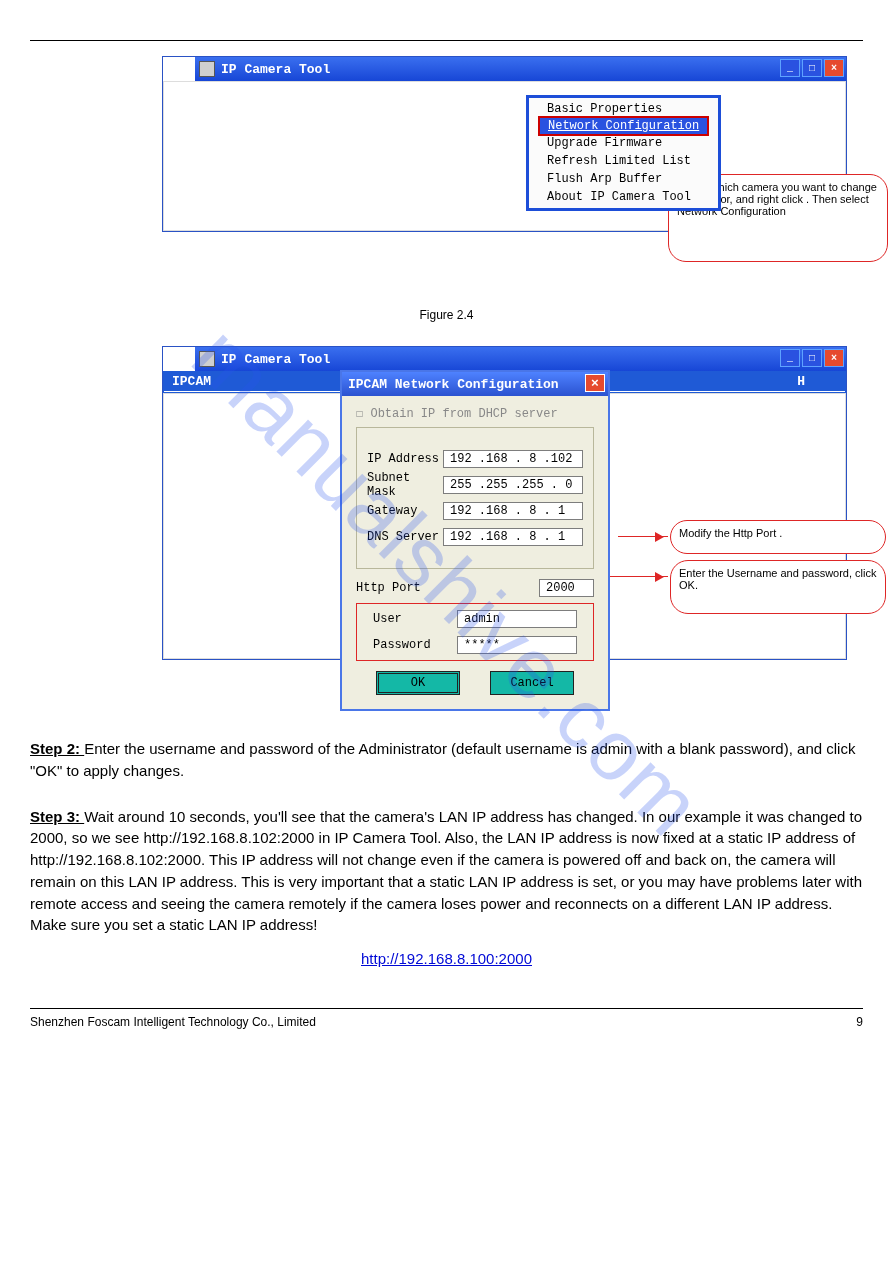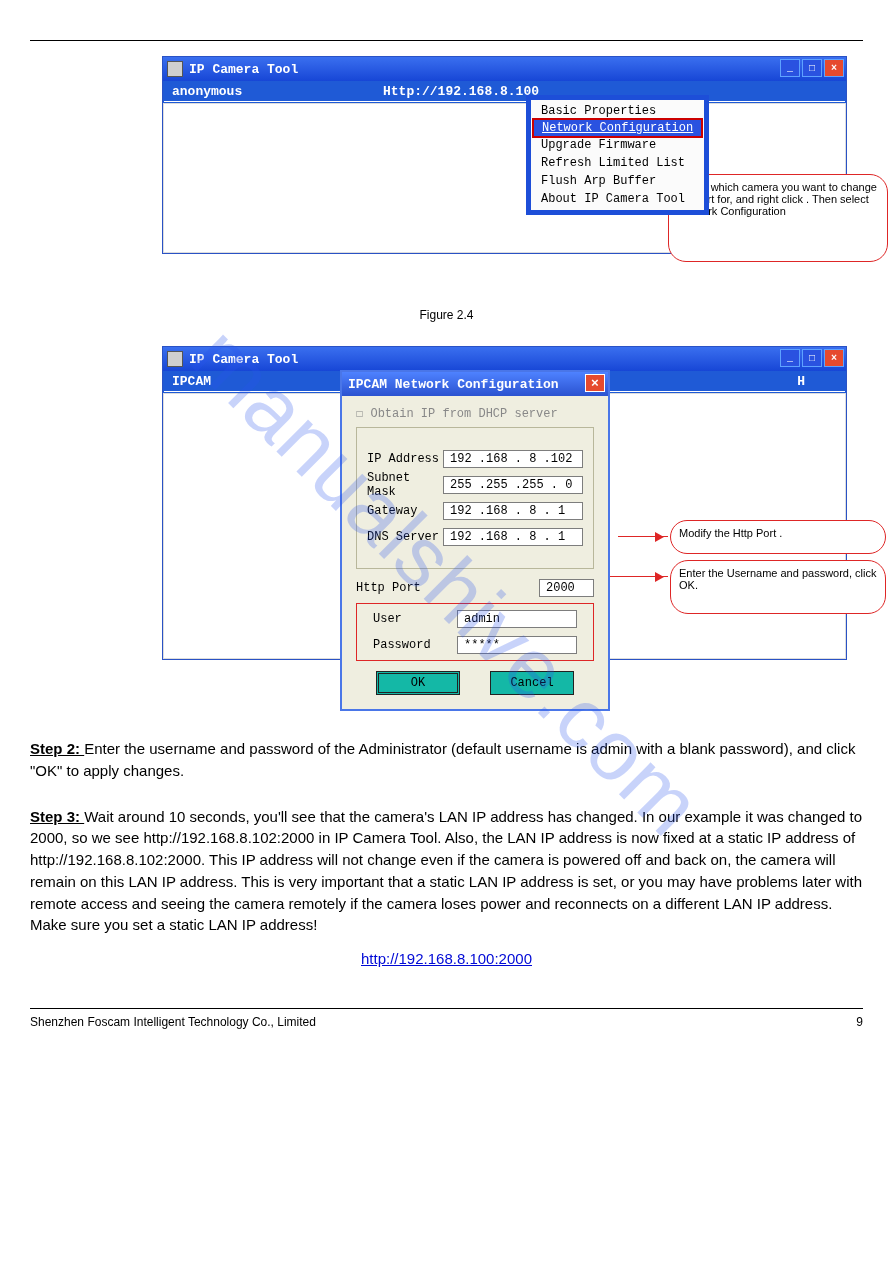--- a/index.html
+++ b/index.html
@@ -33,20 +33,21 @@
   }
   .titlebar {
     background: linear-gradient(#3a6fef,#1746d6);
     height: 24px;
     display: flex;
     align-items: center;
     color: #fff;
     font-weight: bold;
     padding: 0 4px;
     position: relative;
+    margin-left: 32px;
   }
   .titlebar .ico {
     width: 16px; height: 16px;
     background:#cfcfcf; border:1px solid #555;
     margin-right:6px;
   }
   .titlebar .wctrls { position:absolute; right:2px; top:2px; display:flex; gap:2px;}
   .wbtn { width:20px; height:18px; background:#2a52e0; border:1px solid #5ea2ff; display:flex; align-items:center; justify-content:center; color:#fff; font-size:10px; font-weight:bold;}
   .wbtn.close { background:#e64a2e; }
   .innerblue {
@@ -61,25 +62,25 @@
     display:flex;
     border-bottom:1px solid #fff;
   }
   .bluebar .cell-left { background:#1f5ad6; color:#fff; padding:2px 8px; width:215px; }
   .bluebar .cell-mid { flex:1 1 auto; background:#1f5ad6; color:#fff; padding:2px 4px; }
   .whitearea { background:#fff; height:150px; border:1px solid #ddd;}
   
   .ctxmenu {
     position:absolute;
     background:#fbfbfb;
-    border:5px solid #1d4ed8;
+    border:3px solid #1d4ed8;
     font-family:"Courier New",monospace;
     font-size:12px;
     color:#000;
-    padding:2px 0;
+    padding:2px 8px;
     min-width:170px;
     z-index:10;
   }
   .ctxmenu .mi { padding:2px 10px; white-space:nowrap; }
   .ctxmenu .mi.selected { background:#2a52e0; color:#fff; border:2px solid #c00; margin:-2px 1px; padding:1px 8px;text-decoration:underline;}
   
   .callout {
     position:absolute;
     border:1.5px solid #de2626;
     border-radius:18px;
@@ -167,26 +168,20 @@
     <div class="shot">
       <div class="titlebar">
         <span class="ico"></span>
         <span>IP Camera Tool</span>
         <div class="wctrls">
           <div class="wbtn">_</div>
           <div class="wbtn">□</div>
           <div class="wbtn close">×</div>
         </div>
       </div>
-      <div class="innerblue">
-        <div class="bluebar">
-          <div class="cell-left">anonymous</div>
-          <div class="cell-mid">Http://192.168.8.100</div>
-        </div>
-      </div>
       <div class="whitearea"></div>
 
       <div class="ctxmenu" style="left:363px; top:38px;">
         <div class="mi">Basic Properties</div>
         <div class="mi selected">Network Configuration</div>
         <div class="mi">Upgrade Firmware</div>
         <div class="mi">Refresh Limited List</div>
         <div class="mi">Flush Arp Buffer</div>
         <div class="mi">About IP Camera Tool</div>
       </div>

